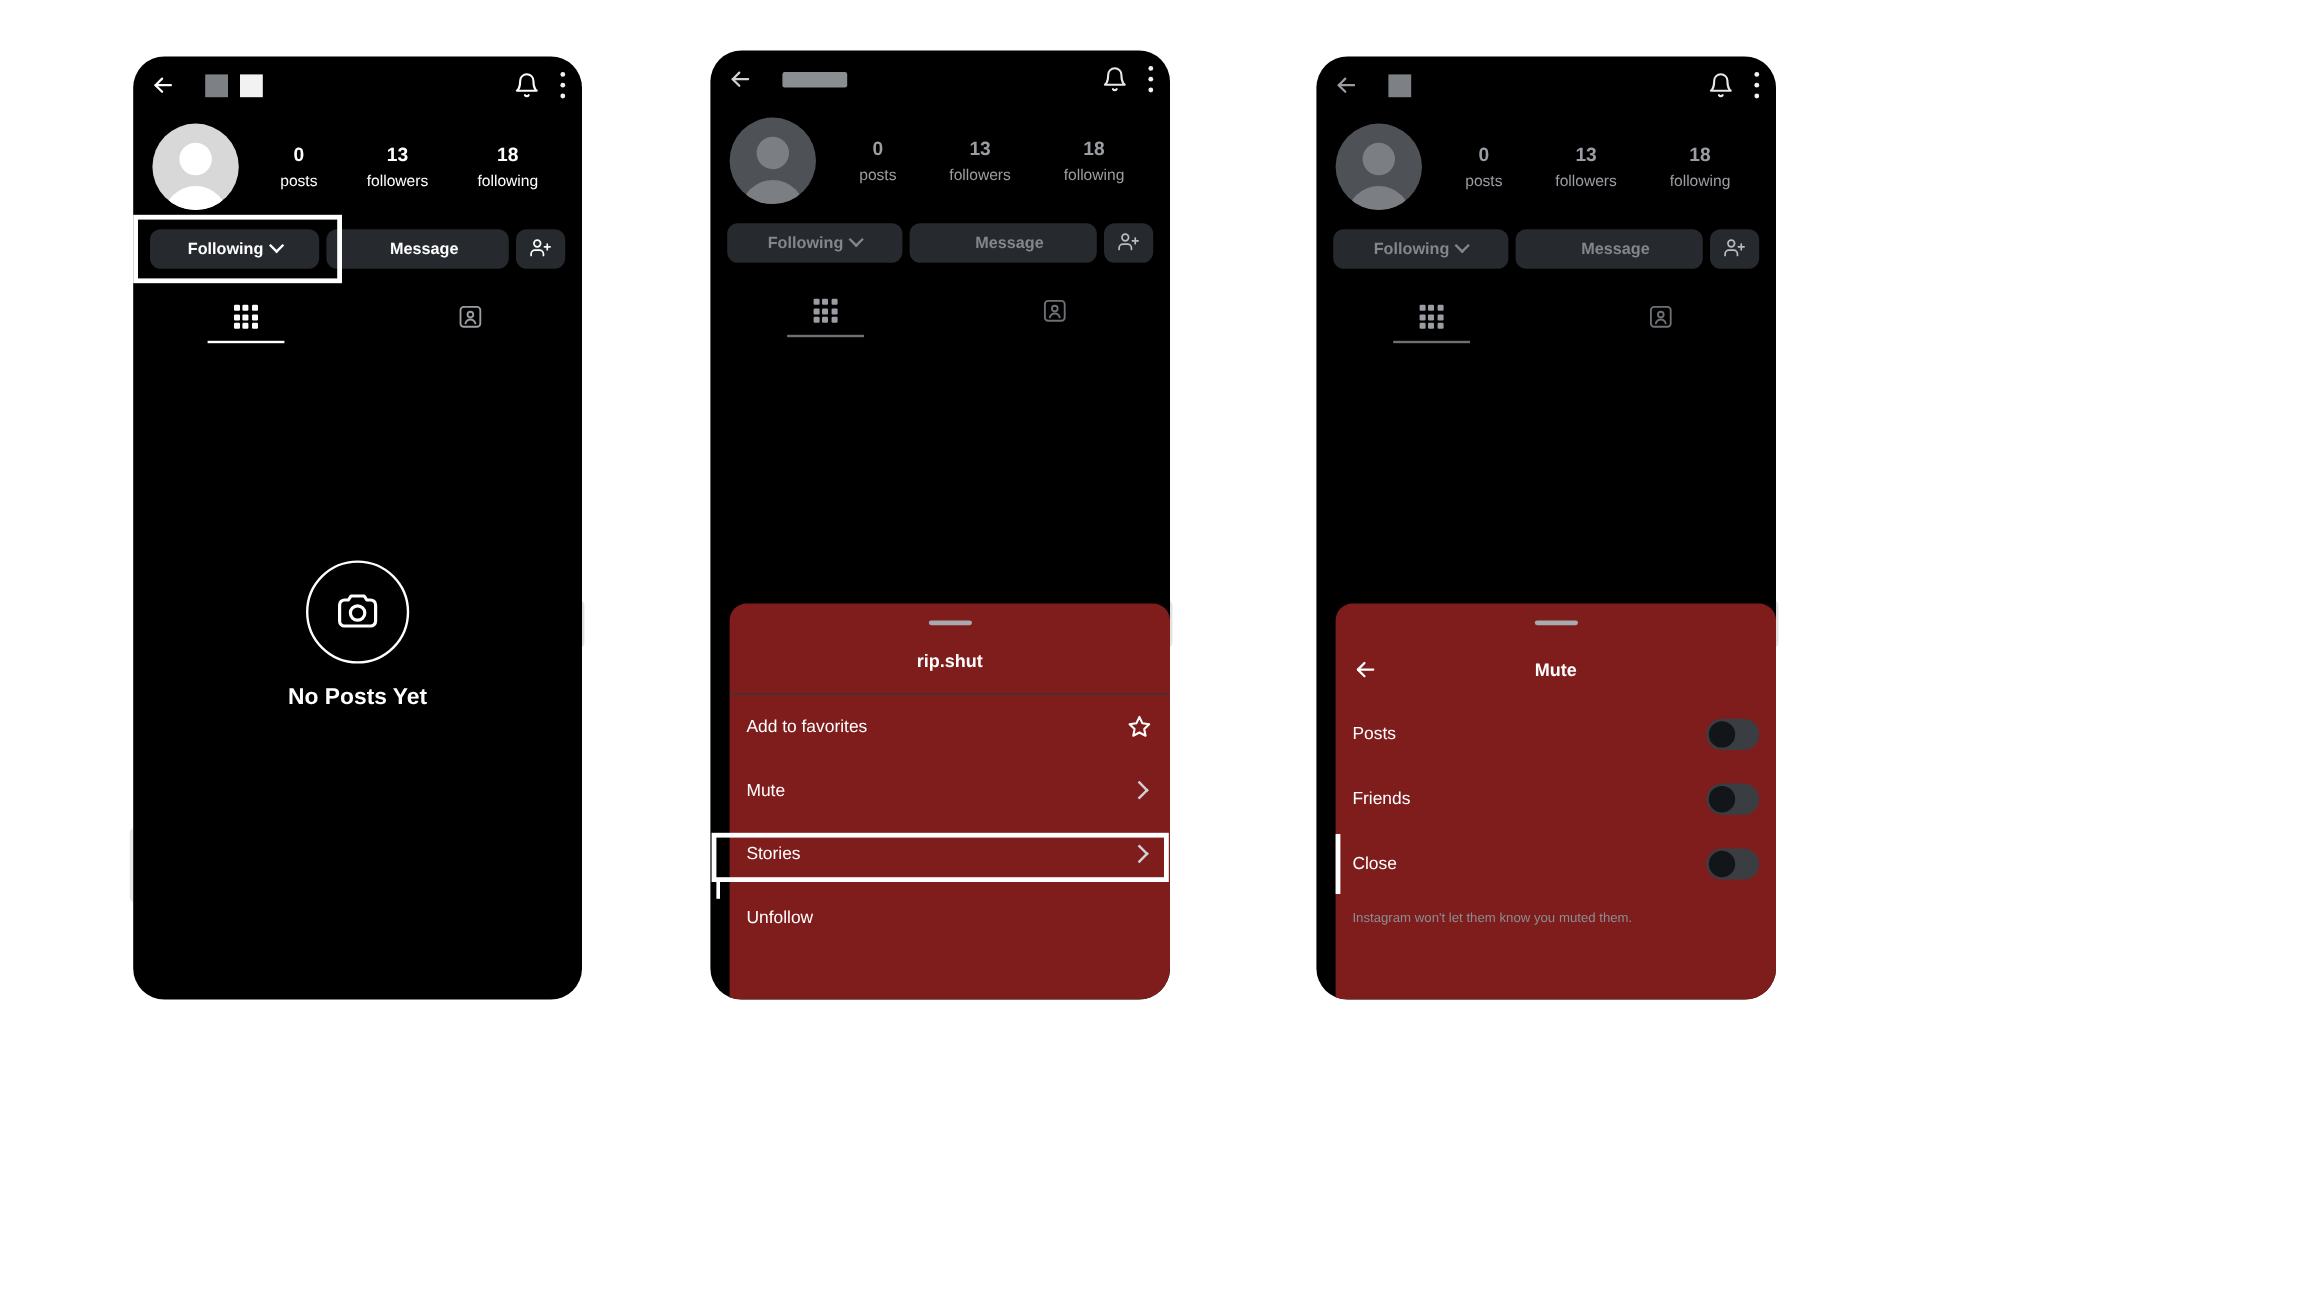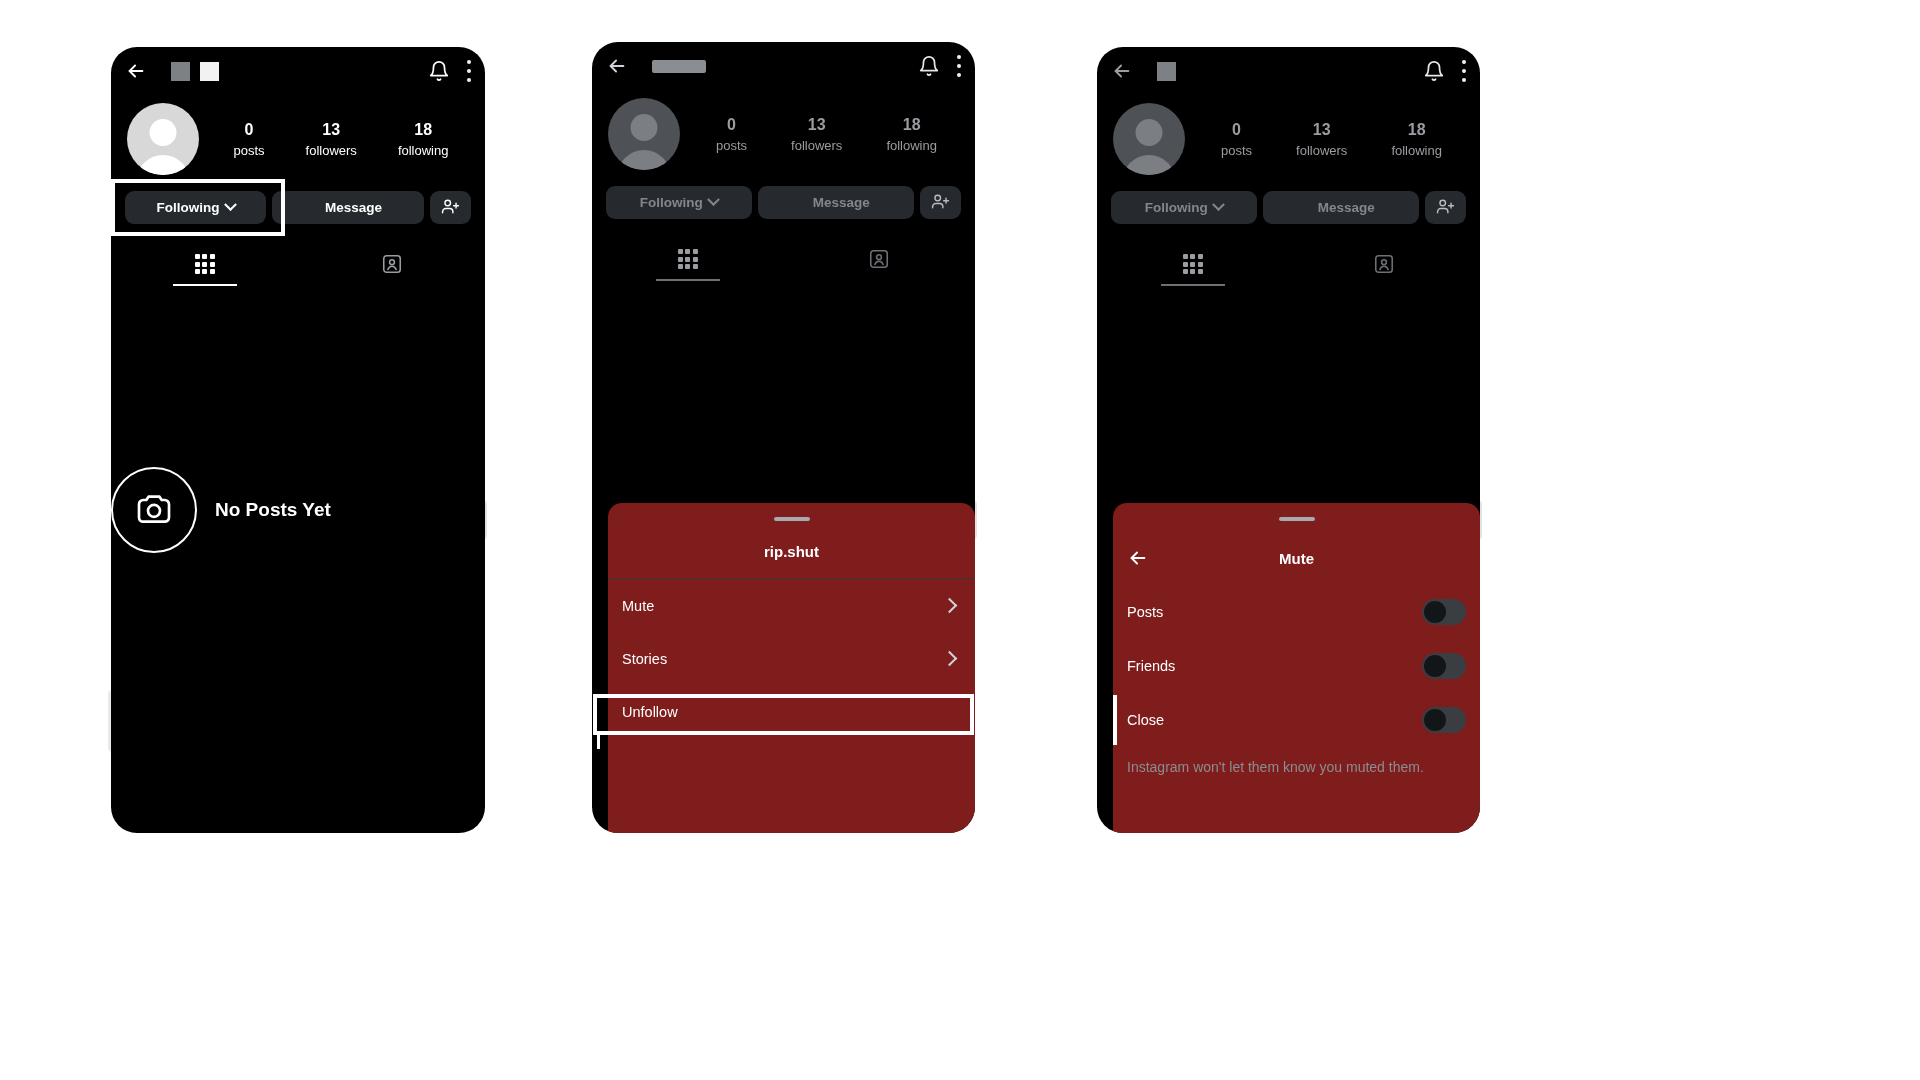--- a/index.html
+++ b/index.html
@@ -106,21 +106,21 @@
   .tab .under { position: absolute; bottom: 0; left: 50%; transform: translateX(-50%); width: 64px; height: 2px; background: #ffffff; }
   .tab.dim .under { background: #6d7176; }
   .grid-ico { display: grid; grid-template-columns: repeat(3,5px); grid-template-rows: repeat(3,5px); gap: 2.5px; }
   .grid-ico i { display: block; width: 5px; height: 5px; background: #ffffff; border-radius: 1px; }
   .tab.dim .grid-ico i { background: #9a9da2; }
   .tag-ico { width: 22px; height: 22px; }
 
   
   .empty {
     position: absolute; left: 0; right: 0; top: 420px;
-    display: flex; flex-direction: row; align-items: center; gap: 18px;
+    display: flex; flex-direction: column; align-items: center; gap: 18px;
   }
   .empty .camcircle {
     width: 86px; height: 86px; border-radius: 50%;
     border: 2.5px solid #ffffff;
     display: flex; align-items: center; justify-content: center;
   }
   .empty .lbl { color: #ffffff; font-size: 19px; font-weight: bold; }
 
   
   .sheet {
@@ -143,21 +143,21 @@
   
   .mute-head { display: flex; align-items: center; padding: 0 14px; height: 54px; margin-top: 10px; position: relative; }
   .mute-head .title { position: absolute; left: 0; right: 0; text-align: center; color: #fff; font-size: 15px; font-weight: bold; }
   .mute-row {
     display: flex; align-items: center; justify-content: space-between;
     padding: 0 14px; height: 54px;
     color: #ffffff; font-size: 14.5px;
   }
   .toggle { width: 44px; height: 26px; border-radius: 13px; background: #3a3e43; position: relative; flex: 0 0 auto; }
   .toggle .knob { position: absolute; left: 2px; top: 2px; width: 22px; height: 22px; border-radius: 50%; background: #131619; }
-  .mute-foot { color: #8a8d92; font-size: 14px; padding: 12px 14px 16px 14px; }
+  .mute-foot { color: #8a8d92; font-size: 11px; padding: 12px 14px 16px 14px; }
 
   
   .accent-bar { position: absolute; left: 0; width: 4px; background: #ffffff; }
 </style>
 </head>
 <body>
 
 <div class="canvas">
 
   <div class="side-nub" style="left:108px; top:690px; height:62px;"></div>
@@ -364,20 +364,28 @@
         </span>
       </div>
     </div>
 
     <div class="sheet" style="height:330px;">
       <div class="grabber"></div>
       <div class="sheet-title">rip.shut</div>
       <div class="sheet-divider"></div>
 
 
+      <div class="sheet-row">
+        <span>Add to favorites</span>
+        <span class="ico">
+          <svg viewBox="0 0 24 24" width="23" height="23" fill="none" stroke="#ffffff" stroke-width="1.8" stroke-linejoin="round">
+              <path d="M12 3.6l2.65 5.55 5.9.78-4.35 4.1 1.12 5.95L12 17.1l-5.32 2.88 1.12-5.95L3.45 9.94l5.9-.78z"></path>
+            </svg>
+        </span>
+      </div>
 
       <div class="sheet-row">
         <span>Mute</span>
         <span class="ico">
             <span class="chev-rt"></span>
           </span>
       </div>
 
       <div class="sheet-row">
         <span>Stories</span>

